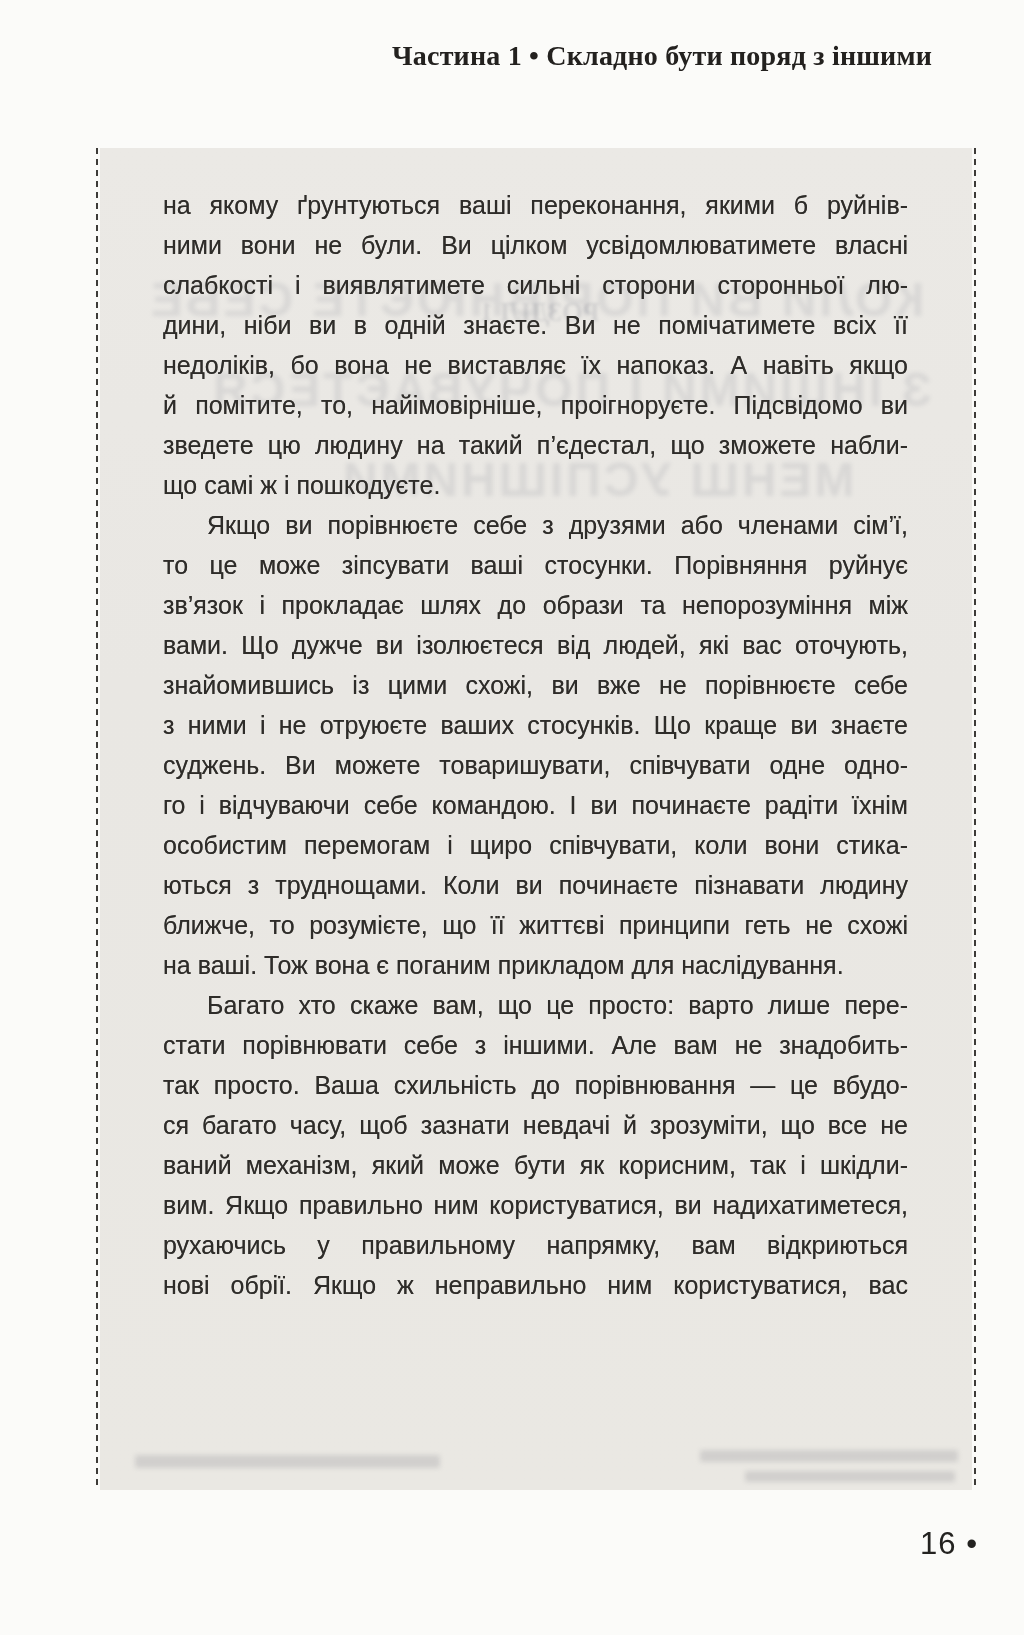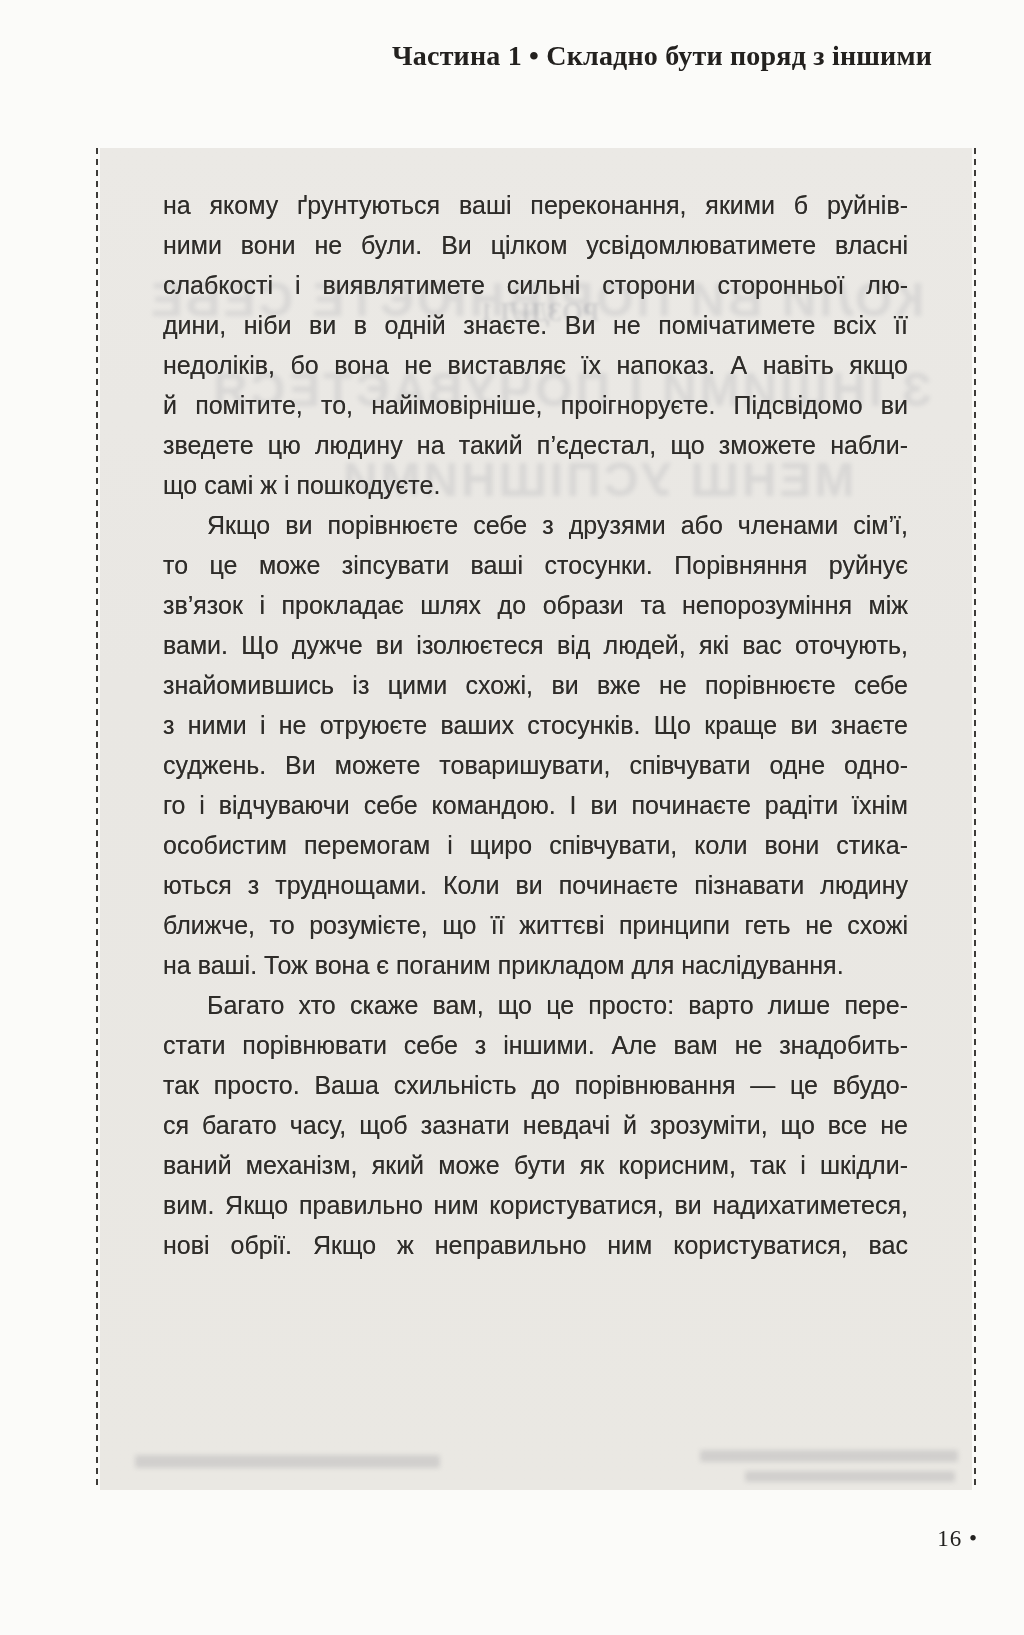--- a/index.html
+++ b/index.html
@@ -89,22 +89,22 @@
     pointer-events: none;
   }
   .ghost-bar.b1 { left: 135px; top: 1455px; width: 305px; height: 13px; }
   .ghost-bar.b2 { left: 700px; top: 1450px; width: 258px; height: 12px; }
   .ghost-bar.b3 { left: 745px; top: 1471px; width: 210px; height: 11px; }
 
   
   .folio {
     position: absolute;
     top: 1526px; right: 46px;
-    font-family: Liberation Serif, serif;
-    font-size: 23px;
+    font-family: Liberation Sans, sans-serif;
+    font-size: 31px;
     color: #232220;
     letter-spacing: 1px;
   }
 </style>
 </head>
 <body>
 
 <div class="running-head">Частина 1 • Складно бути поряд з іншими</div>
 
 <div class="panel">
@@ -144,16 +144,17 @@
     <div class="bodyline">особистим перемогам і щиро співчувати, коли вони стика-</div>
     <div class="bodyline">ються з труднощами. Коли ви починаєте пізнавати людину</div>
     <div class="bodyline">ближче, то розумієте, що її життєві принципи геть не схожі</div>
     <div class="bodyline para-end">на ваші. Тож вона є поганим прикладом для наслідування.</div>
     <div class="bodyline indent">Багато хто скаже вам, що це просто: варто лише пере-</div>
     <div class="bodyline">стати порівнювати себе з іншими. Але вам не знадобить-</div>
     <div class="bodyline">так просто. Ваша схильність до порівнювання — це вбудо-</div>
     <div class="bodyline">ся багато часу, щоб зазнати невдачі й зрозуміти, що все не</div>
     <div class="bodyline">ваний механізм, який може бути як корисним, так і шкідли-</div>
     <div class="bodyline">вим. Якщо правильно ним користуватися, ви надихатиметеся,</div>
+    <div class="bodyline">рухаючись у правильному напрямку, вам відкриються</div>
     <div class="bodyline">нові обрії. Якщо ж неправильно ним користуватися, вас</div>
   </div>
 
 <div class="folio">16 •</div>
 
 </body></html>

